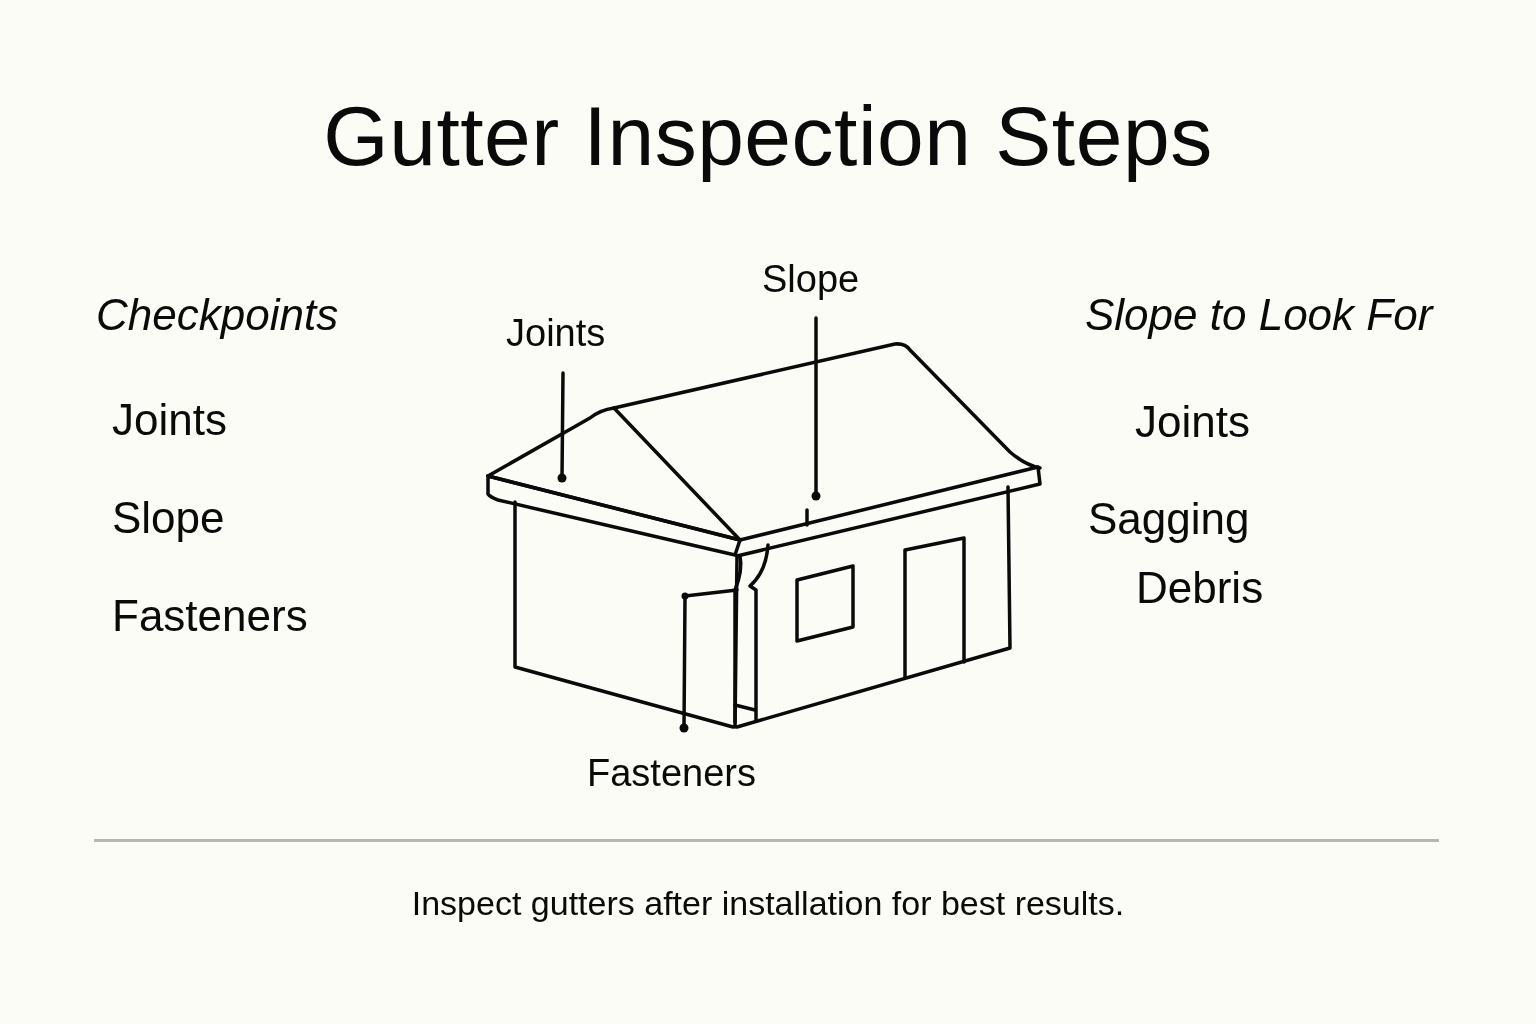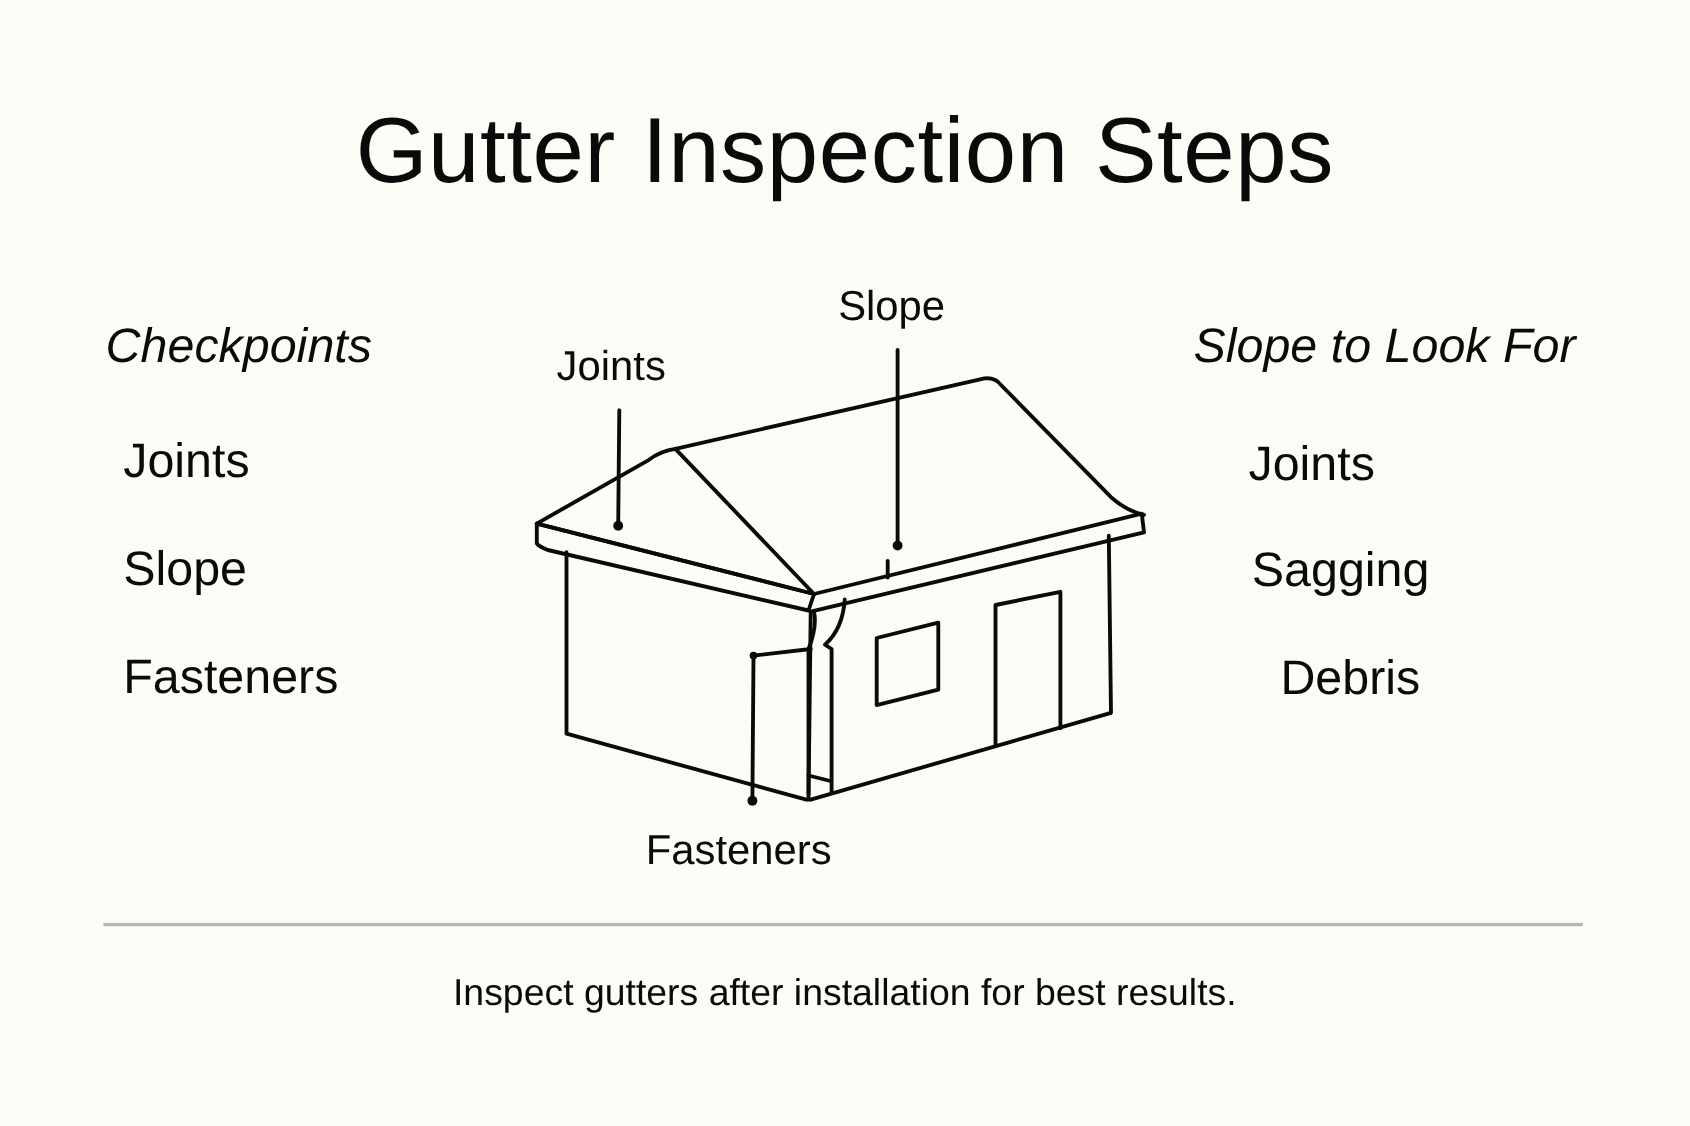--- a/index.html
+++ b/index.html
@@ -40,22 +40,22 @@
 <div>
   <div class="col-heading" style="left:96px; top:290px;">Checkpoints</div>
   <div class="item" style="left:112px; top:395px;">Joints</div>
   <div class="item" style="left:112px; top:493px;">Slope</div>
   <div class="item" style="left:112px; top:591px;">Fasteners</div>
 </div>
 
 <div>
   <div class="col-heading" style="left:1085px; top:290px;">Slope to Look For</div>
   <div class="item" style="left:1135px; top:397px;">Joints</div>
-  <div class="item" style="left:1138px; top:494px;">Sagging</div>
-  <div class="item" style="left:1136px; top:592px;margin-left:28px;">Debris</div>
+  <div class="item" style="left:1088px; top:494px;">Sagging</div>
+  <div class="item" style="left:1136px; top:563px;">Debris</div>
 </div>
 
 <svg class="house" width="1536" height="1024" viewBox="0 0 1536 1024">
   <g fill="none" stroke="#0a0a0a" stroke-width="3.5" stroke-linejoin="round" stroke-linecap="round">
 
     <path d="M488 476 L590 418 Q600 410 614 408 L740 540"></path>
 
     <path d="M614 408 L895 344 Q905 343 910 350 L1010 452 Q1025 465 1040 468"></path>
 
     <path d="M488 476 L488 494 Q490 497 498 500 L735 555 L740 540 L488 476"></path>

